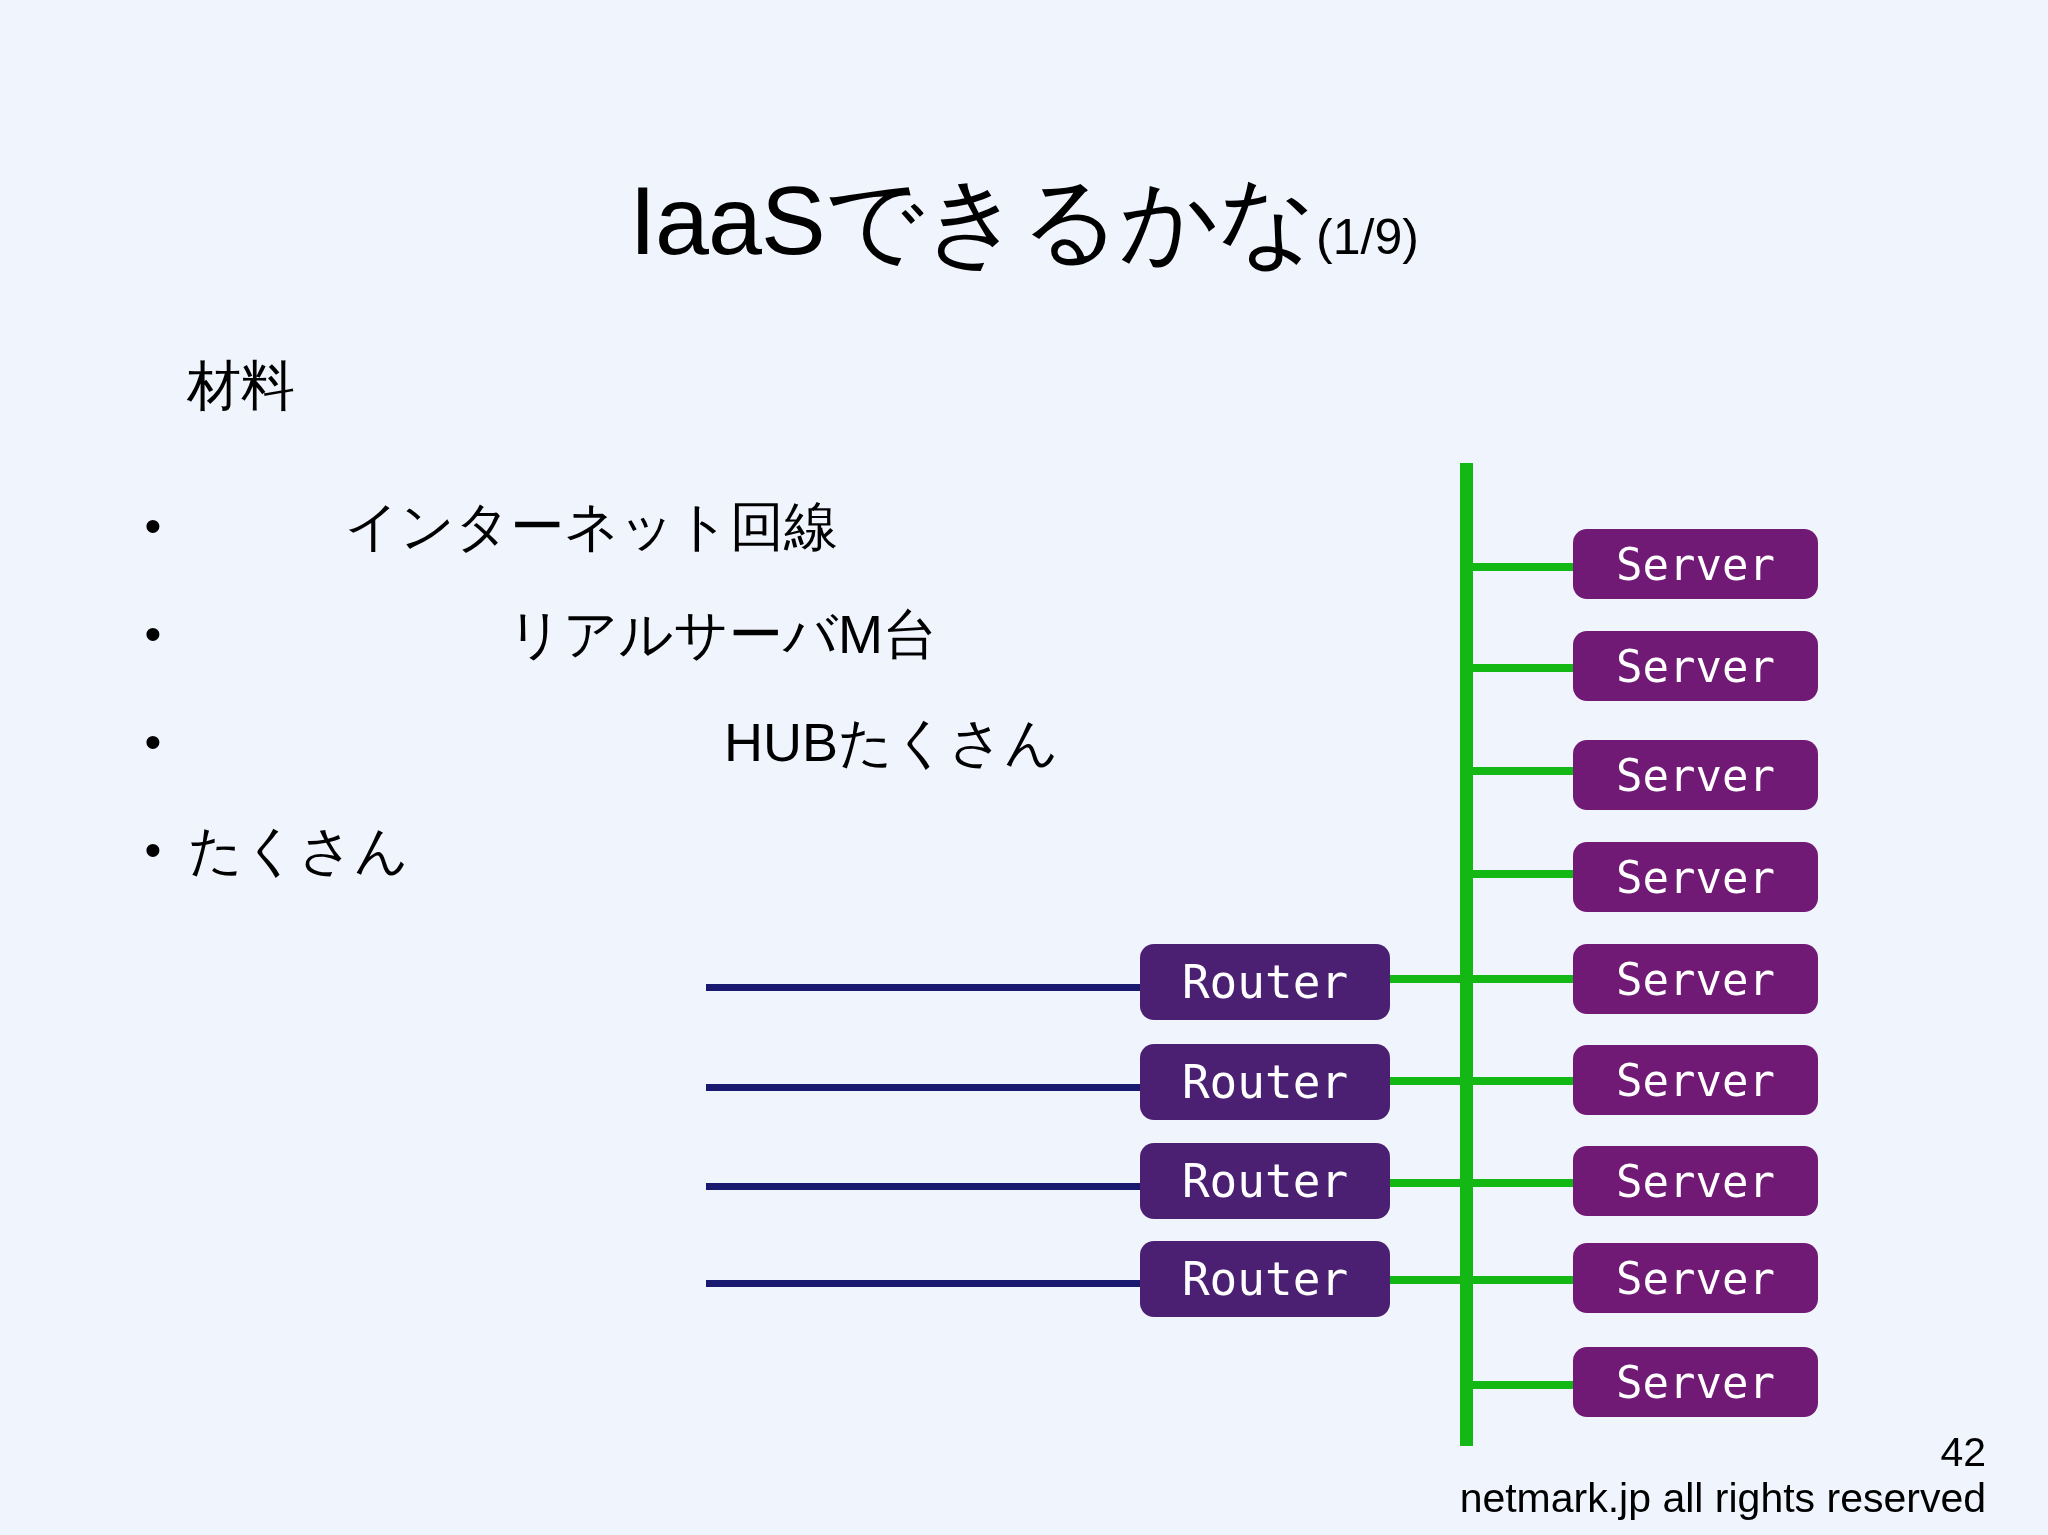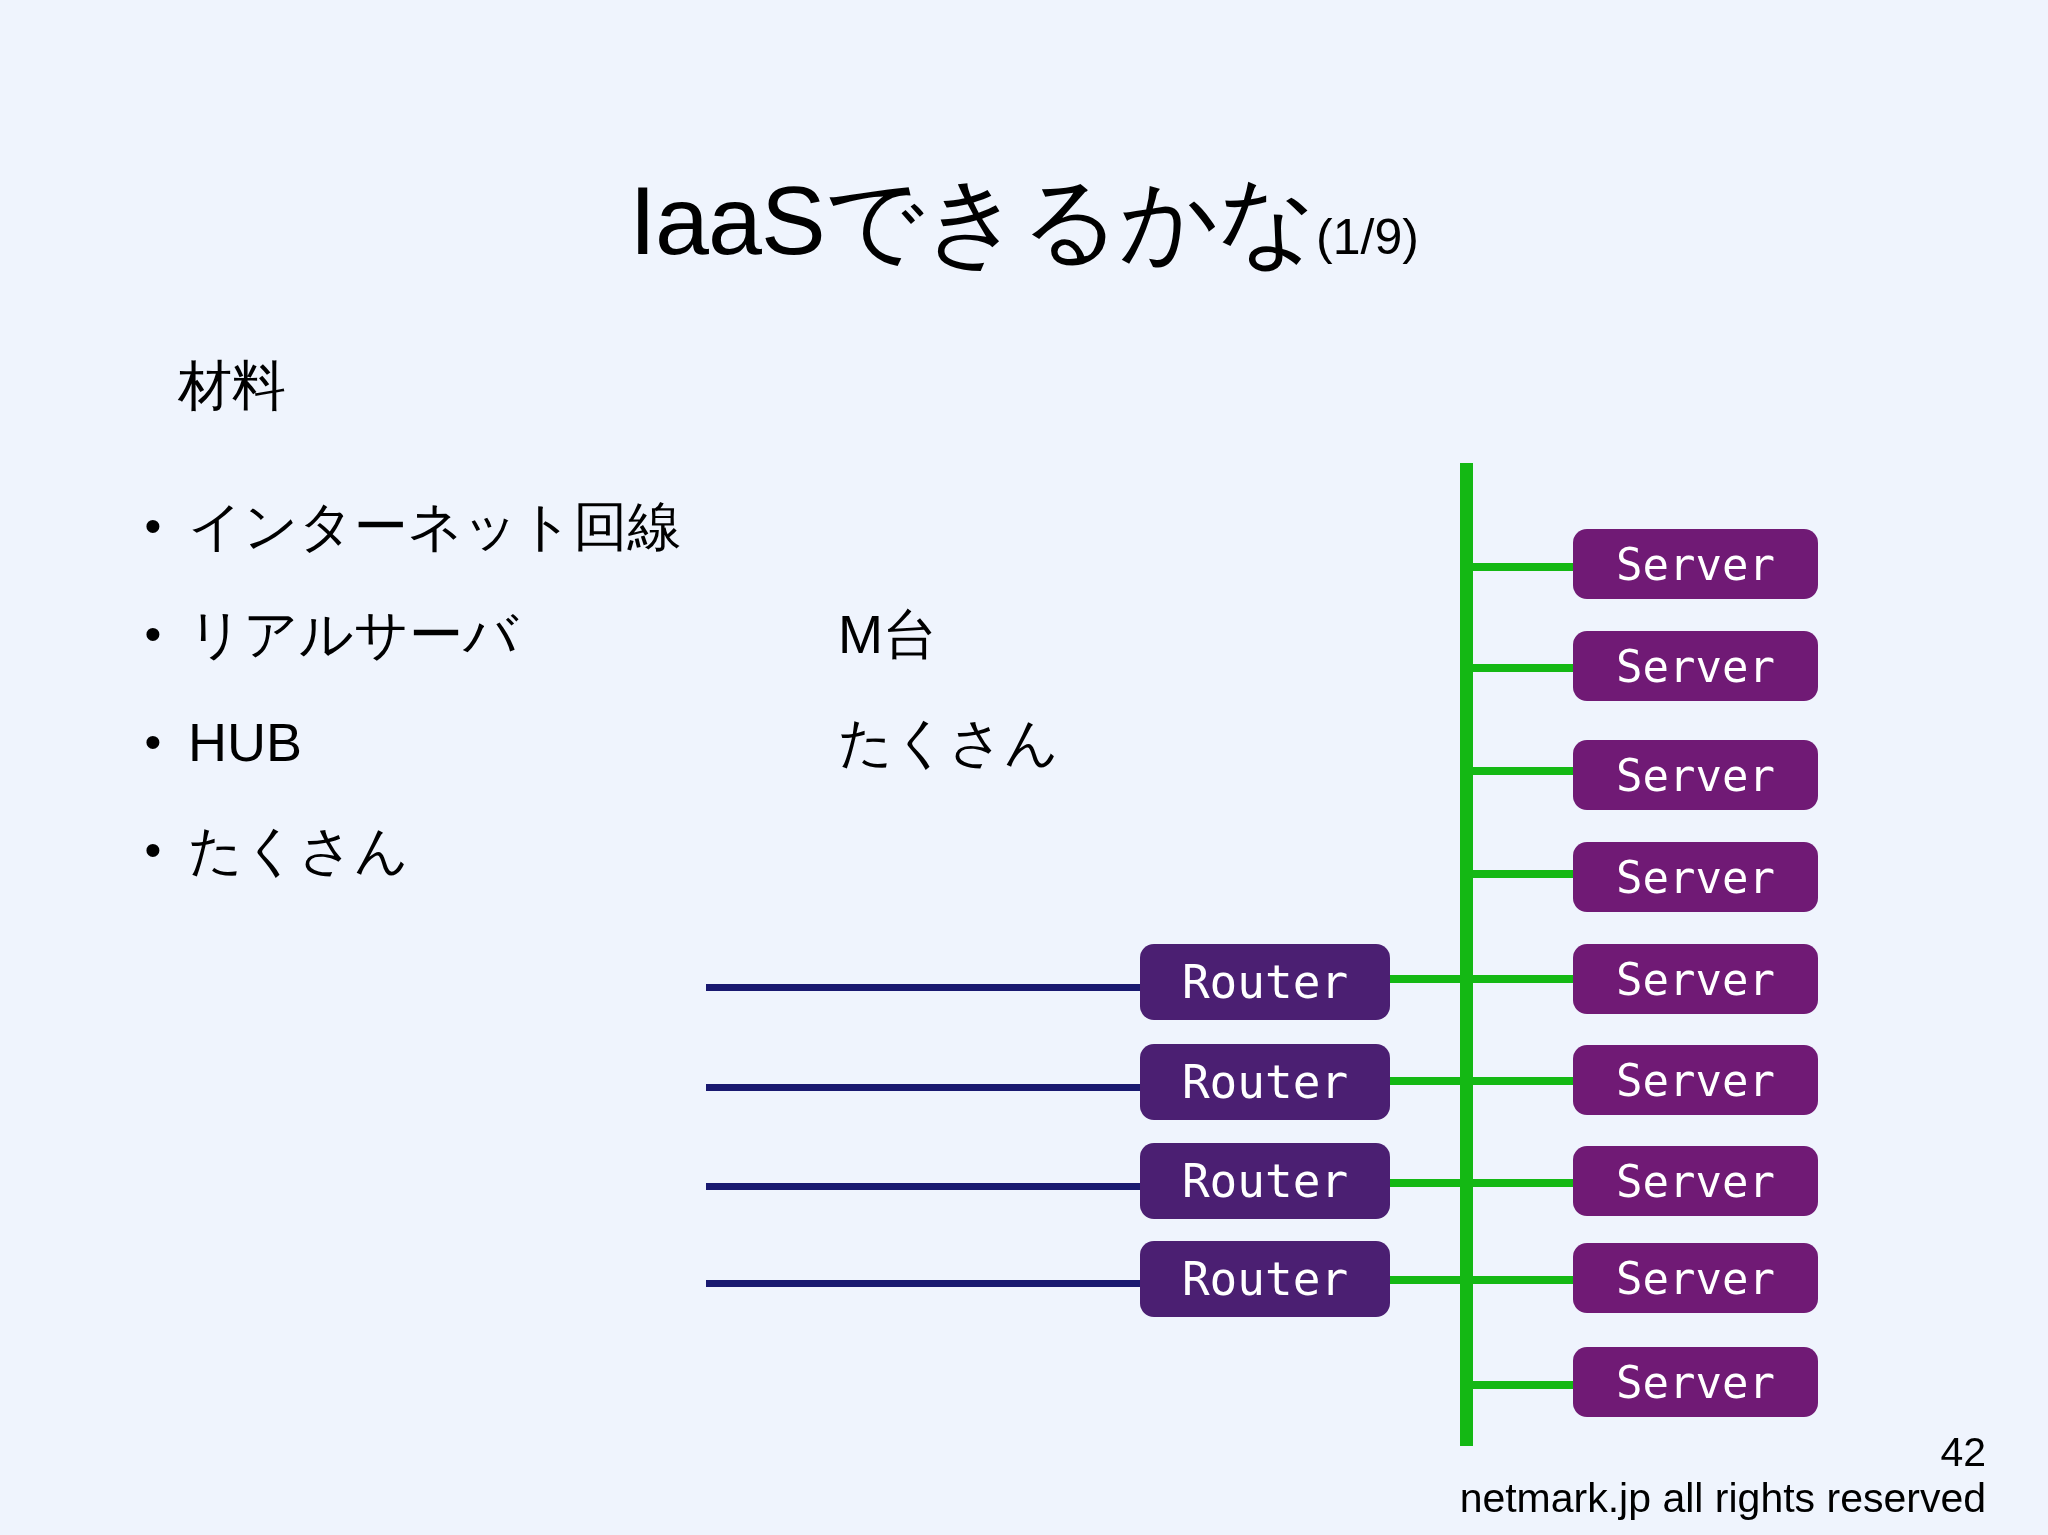--- a/index.html
+++ b/index.html
@@ -37,21 +37,21 @@
     white-space: nowrap;
   }
   #slide-title .title-sub {
     font-size: 50px;
     letter-spacing: 0px;
   }
 
   
   #materials-heading {
     position: absolute;
-    left: 178px;
+    left: 187px;
     top: 358px;
     font-size: 54px;
     line-height: 1;
   }
 
   #materials-list {
     position: absolute;
     left: 118px;
     top: 472px;
     width: 1020px;
@@ -67,20 +67,21 @@
     flex: 0 0 70px;
     text-align: center;
     font-size: 48px;
     line-height: 1;
   }
   .material-label {
     flex: 0 0 650px;
     font-size: 54px;
     line-height: 1;
     white-space: nowrap;
+    text-align: right;
   }
   .material-value {
     flex: 1 1 auto;
     font-size: 54px;
     line-height: 1;
     white-space: nowrap;
   }
 
   
   #diagram {

